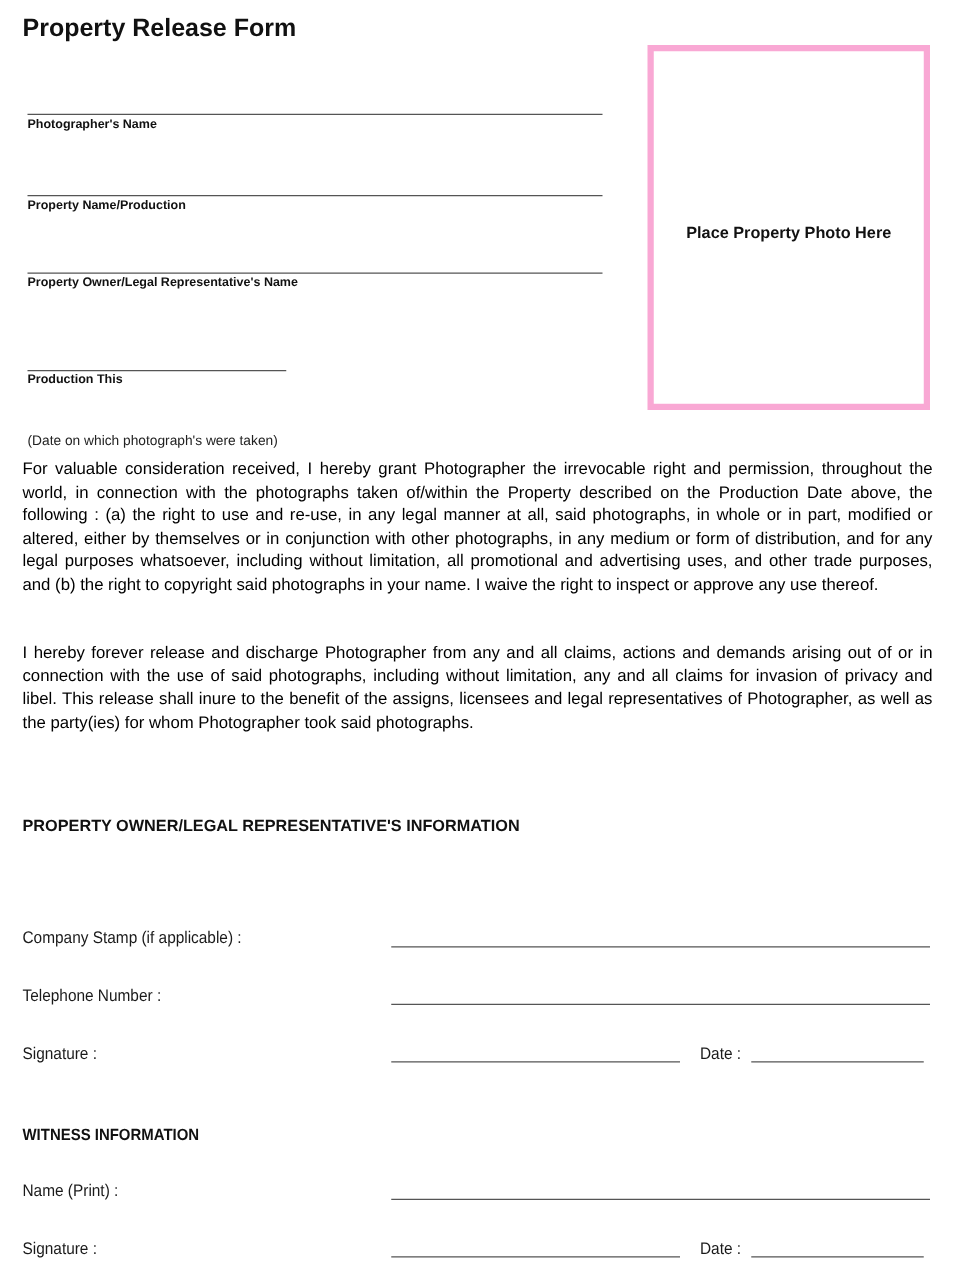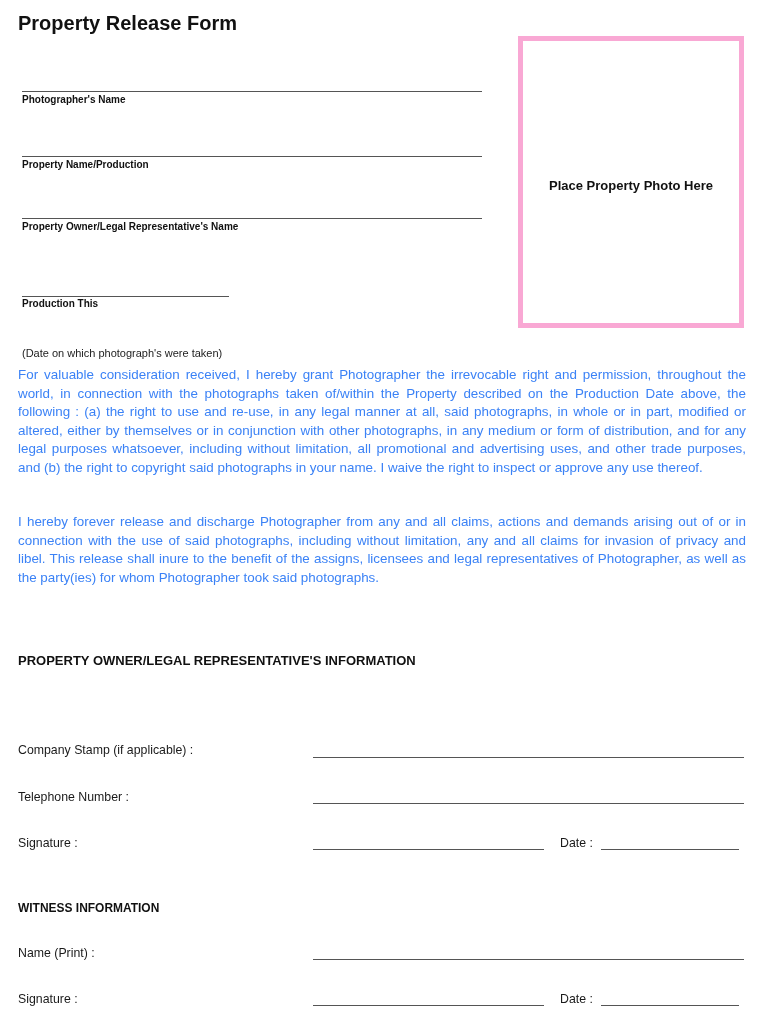--- a/index.html
+++ b/index.html
@@ -55,21 +55,21 @@
       font-size: 13px;
       font-weight: bold;
     }
     .para {
       position: absolute;
       left: 18px;
       width: 728px;
       font-size: 13.4px;
       line-height: 18.5px;
       text-align: justify;
-      color: #3b82f6;
+      color: #000000;
     }
     .section-head {
       position: absolute;
       left: 18px;
       font-size: 13px;
       font-weight: bold;
     }
     .row-label {
       position: absolute;
       left: 18px;

